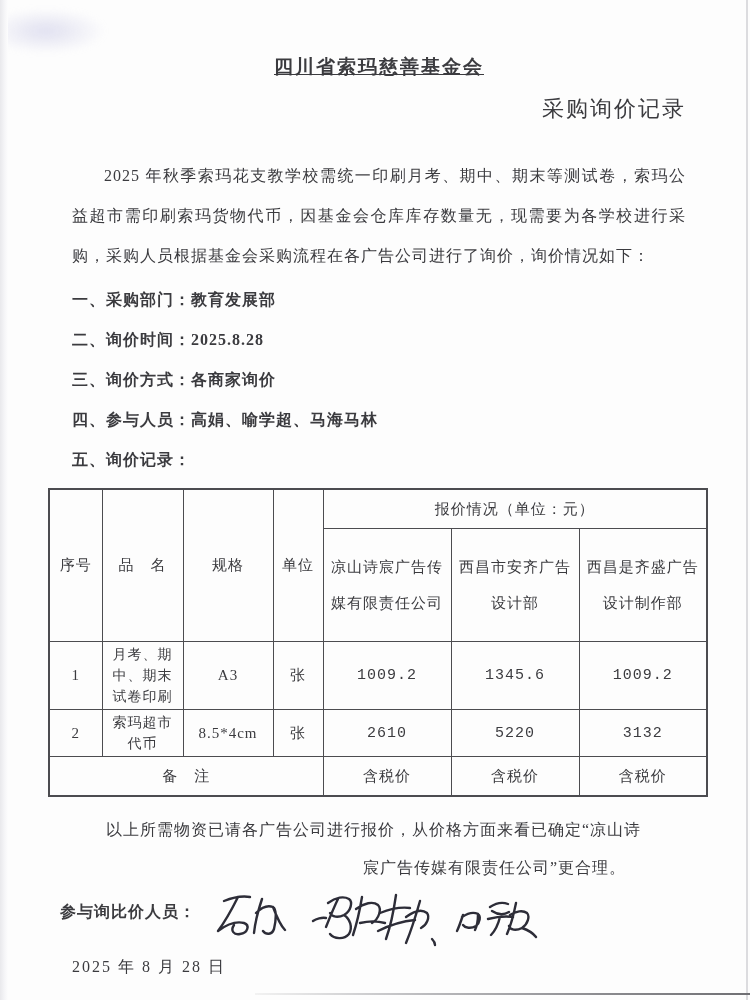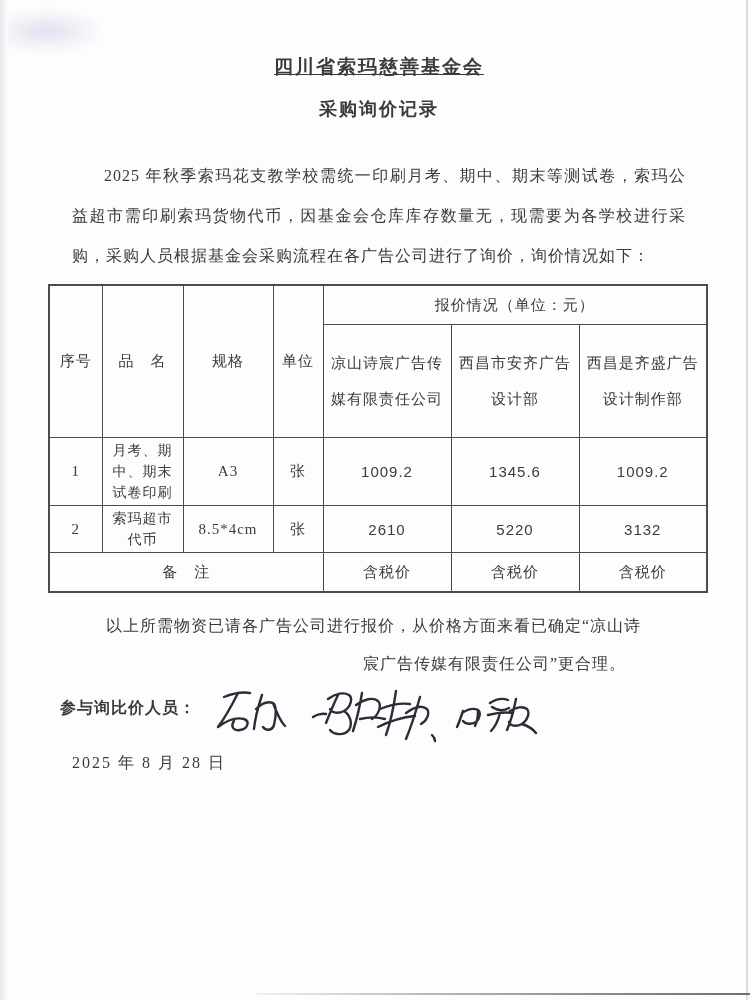--- a/index.html
+++ b/index.html
@@ -37,21 +37,21 @@
   .doc{
     position:absolute;left:72px;top:52px;width:614px;
     font-size:16px;
     letter-spacing:1px;
   }
   .title{
     text-align:center;font-weight:bold;font-size:19px;
     letter-spacing:2px;margin:0 0 0 0;line-height:30px;text-decoration:underline;
   }
   .title-sub{
-    text-align:center;font-weight:bold;font-size:18px;
+    text-align:right;font-weight:normal;font-size:22px;
     letter-spacing:2px;margin:12px 0 0 0;line-height:30px;
   }
   .intro{
     margin-top:32px;
     text-indent:2em;
     line-height:40px;
     text-align:justify;
   }
   .item{
     font-weight:bold;
@@ -81,21 +81,21 @@
   .col-name{width:81px;}
   .col-spec{width:90px;}
   .col-unit{width:50px;}
   .col-v{width:128px;}
   .th-group{height:34px;}
   .th-vendor{height:108px;line-height:36px;padding:4px 13px;}
   .row-item1 td{height:55px;}
   .row-item2 td{height:40px;}
   .row-remark td{height:34px;}
   .cell-name{font-size:14px;line-height:21px;padding:2px 6px;letter-spacing:0;}
-  .cell-num{font-family:Liberation Sans, sans-serif;letter-spacing:.5px;}
+  .cell-num{font-family:Liberation Mono, monospace;letter-spacing:.5px;}
   
   .conclusion{margin-top:14px;line-height:38px;}
   .conclusion-l1{padding-left:34px;}
   .conclusion-l2{text-align:right;padding-right:60px;}
   .participants{
     margin-top:8px;margin-left:-12px;
     display:flex;align-items:flex-start;
   }
   .participants-label{
     font-weight:bold;line-height:34px;white-space:nowrap;
@@ -116,20 +116,27 @@
   <div class="scan-right-line"></div>
   <div class="scan-bottom-line"></div>
 
   <div class="doc">
 
     <div class="title">四川省索玛慈善基金会</div>
     <div class="title-sub">采购询价记录</div>
 
     <div class="intro">2025 年秋季索玛花支教学校需统一印刷月考、期中、期末等测试卷，索玛公益超市需印刷索玛货物代币，因基金会仓库库存数量无，现需要为各学校进行采购，采购人员根据基金会采购流程在各广告公司进行了询价，询价情况如下：</div>
 
+    <div class="items">
+      <div class="item">一、采购部门：教育发展部</div>
+      <div class="item">二、询价时间：2025.8.28</div>
+      <div class="item">三、询价方式：各商家询价</div>
+      <div class="item">四、参与人员：高娟、喻学超、马海马林</div>
+      <div class="item">五、询价记录：</div>
+    </div>
 
     <table class="quote">
       <colgroup>
         <col class="col-seq">
           <col class="col-name">
           <col class="col-spec">
           <col class="col-unit">
         <col class="col-v">
           <col class="col-v">
           <col class="col-v">

